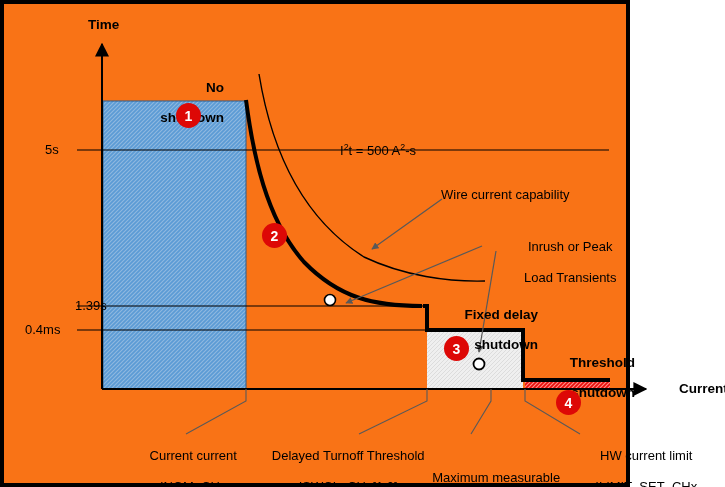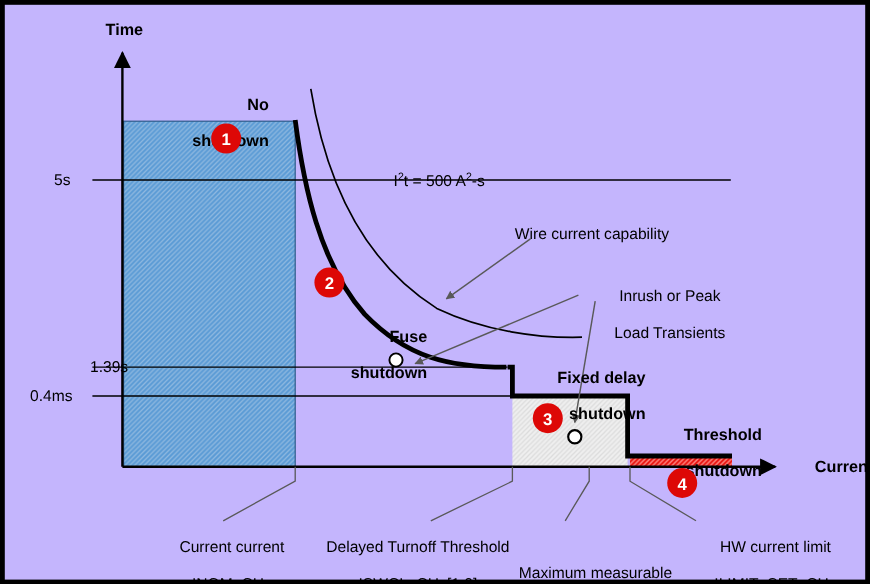--- a/index.html
+++ b/index.html
@@ -1,25 +1,25 @@
 <!DOCTYPE html>
 <html><head>
 <meta charset="utf-8">
 <style>
   html,body{margin:0;padding:0;background:#ffffff;}
   body{width:725px;height:487px;overflow:hidden;
        font-family:"Liberation Sans","DejaVu Sans",sans-serif;}
-  #frame{position:relative;width:725px;height:487px;box-sizing:border-box;
-         border:4px solid #000000;background:#c4b5fd;}
+  #frame{position:relative;width:630px;height:487px;box-sizing:border-box;
+         border:4px solid #000000;background:#f97316;}
   #canvas{position:absolute;left:0;top:0;width:725px;height:487px;}
   .lbl{position:absolute;white-space:pre;color:#000000;}
   .axis-title{font-weight:bold;font-size:13.5px;}
   .tick{font-size:13px;}
   .region-title{font-weight:bold;font-size:13.5px;text-align:right;line-height:1.12;}
-  .annot{font-size:13px;line-height:1.18;}
+  .annot{font-size:13px;line-height:1.18;margin-left:12px;}
   .foot{font-size:13px;text-align:center;line-height:1.2;}
   .badge{position:absolute;width:25px;height:25px;border-radius:50%;
          background:#DD0806;color:#ffffff;font-weight:bold;font-size:14px;
          display:flex;align-items:center;justify-content:center;
          box-sizing:border-box;}
   sup{font-size:0.68em;vertical-align:super;line-height:0;}
 </style>
 </head>
 <body>
 
@@ -91,24 +91,20 @@
 
   <div class="lbl tick" style="left:41px;top:138px;">5s</div>
   <div class="lbl tick" style="left:27px;top:294px;margin-left:44px;">1.39s</div>
   <div class="lbl tick" style="left:21px;top:318px;">0.4ms</div>
 
   <div class="lbl region-title" style="left:130px;top:61px;width:90px;">
     <span>No</span><br>
     <span>shutdown</span>
   </div>
 
-  <div class="lbl region-title" style="left:252px;top:254px;width:100px;">
-    <span>Fuse</span><br>
-    <span>shutdown</span>
-  </div>
 
   <div class="lbl region-title" style="left:422px;top:288px;width:112px;">
     <span>Fixed delay</span><br>
     <span>shutdown</span>
   </div>
 
   <div class="lbl region-title" style="left:523px;top:336px;width:108px;">
     <span>Threshold</span><br>
     <span>shutdown</span>
   </div>

